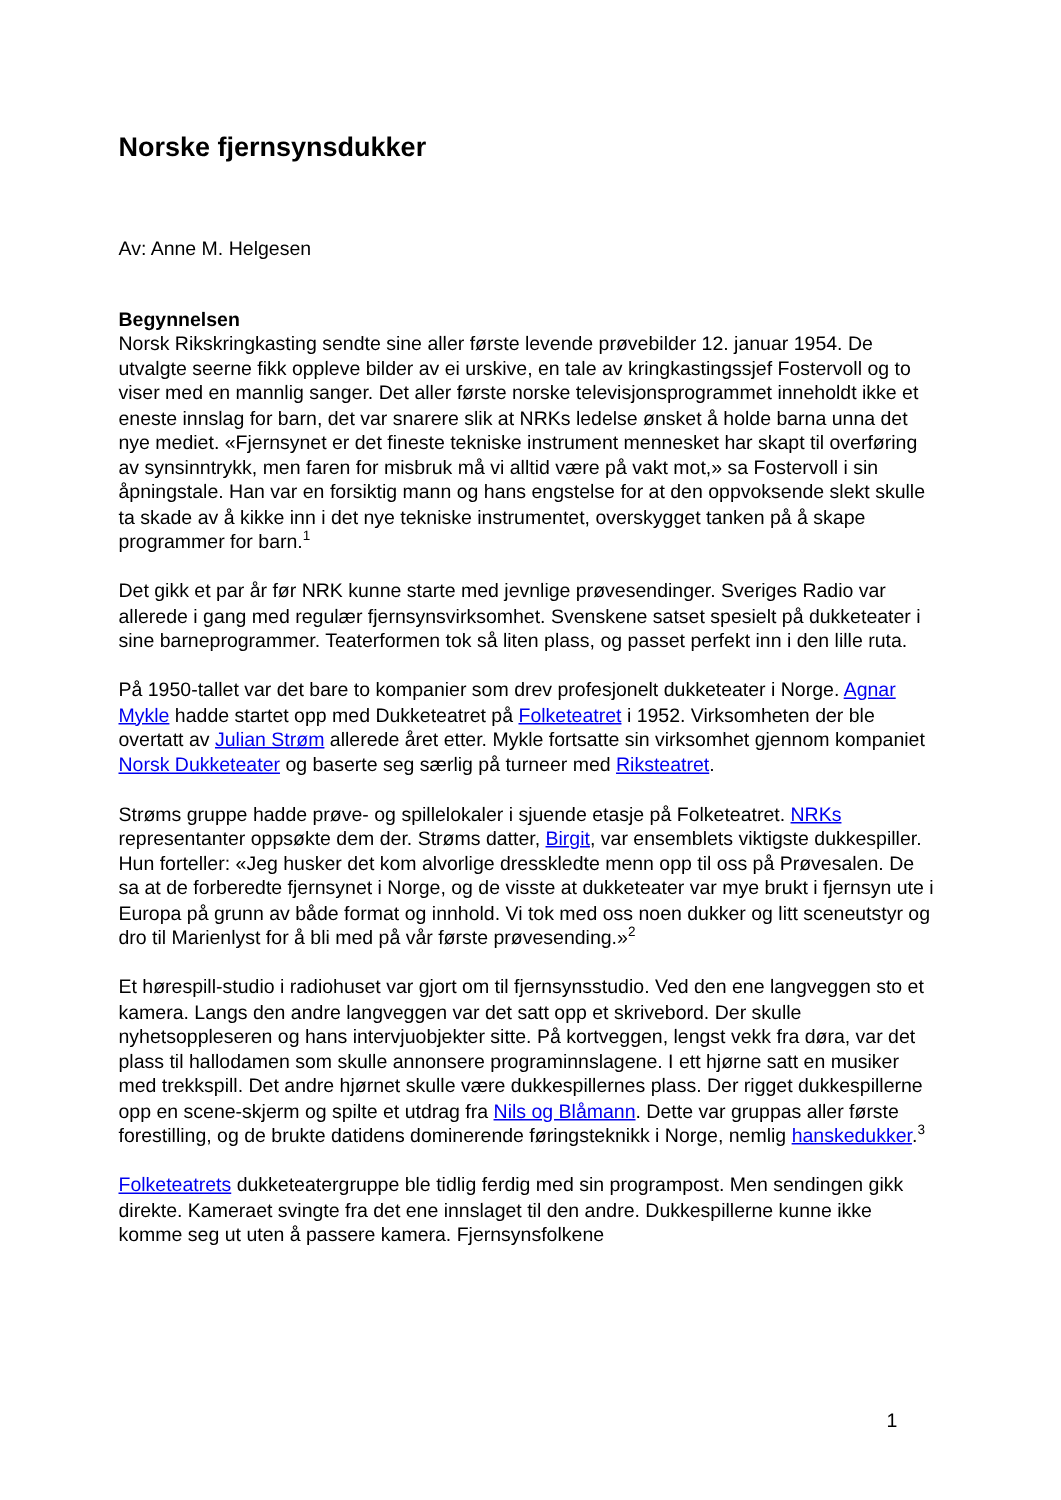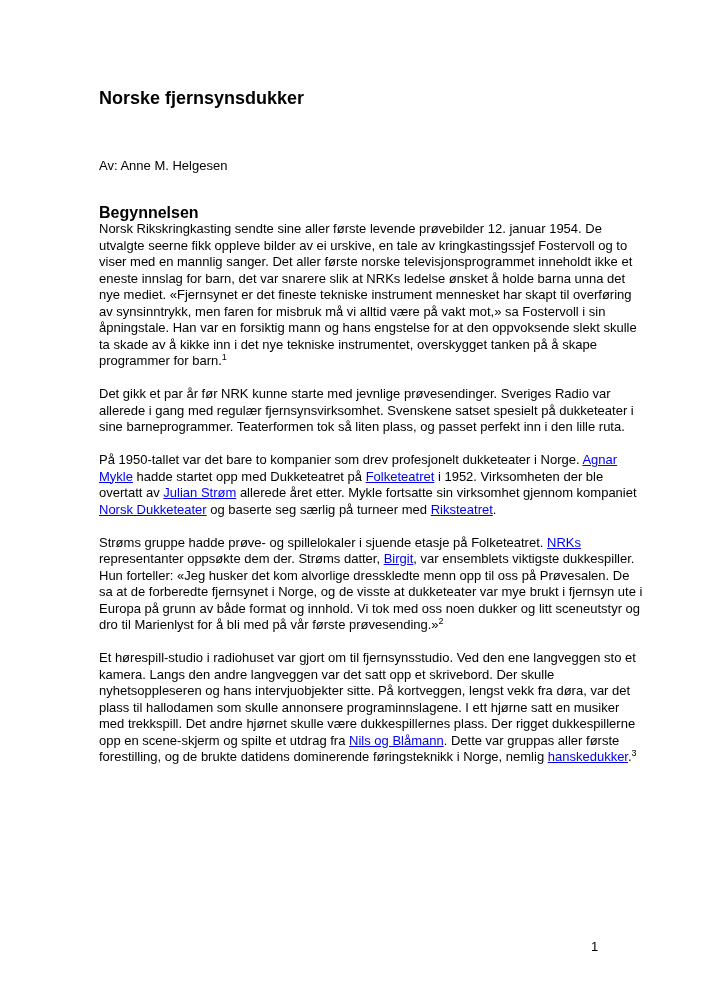--- a/index.html
+++ b/index.html
@@ -8,37 +8,37 @@
     height: 1000px;
     background: #ffffff;
     position: relative;
     overflow: hidden;
     font-family: "Liberation Sans", "DejaVu Sans", sans-serif;
     color: #000000;
     -webkit-font-smoothing: antialiased;
   }
   .content {
     position: absolute;
-    left: 99px;
+    left: 79px;
     top: 88px;
     width: 547px;
   }
   .doc-title {
     font-size: 18px;
     font-weight: bold;
     line-height: 21px;
     margin: 0 0 49px 0;
   }
   .byline {
     font-size: 13px;
     line-height: 16.5px;
     margin: 16px 0 30px 0;
   }
   .section-heading {
-    font-size: 16px;
+    font-size: 13px;
     font-weight: bold;
     line-height: 16.5px;
     margin: 0;
   }
   .para {
     font-size: 13px;
     line-height: 16.5px;
     margin: 0 0 16.5px 0;
   }
   .doc-link {
@@ -64,16 +64,17 @@
 <div class="content">
   <h1 class="doc-title">Norske fjernsynsdukker</h1>
   <p class="byline">Av: Anne M. Helgesen</p>
   <p class="section-heading">Begynnelsen</p>
   <div>
       <p class="para"><span>Norsk Rikskringkasting sendte sine aller første levende prøvebilder 12. januar 1954. De utvalgte seerne fikk oppleve bilder av ei urskive, en tale av kringkastingssjef Fostervoll og to viser med en mannlig sanger. Det aller første norske televisjonsprogrammet inneholdt ikke et eneste innslag for barn, det var snarere slik at NRKs ledelse ønsket å holde barna unna det nye mediet. «Fjernsynet er det fineste tekniske instrument mennesket har skapt til overføring av synsinntrykk, men faren for misbruk må vi alltid være på vakt mot,» sa Fostervoll i sin åpningstale. Han var en forsiktig mann og hans engstelse for at den oppvoksende slekt skulle ta skade av å kikke inn i det nye tekniske instrumentet, overskygget tanken på å skape programmer for barn.</span><sup class="footnote-ref">1</sup></p>
       <p class="para"><span>Det gikk et par år før NRK kunne starte med jevnlige prøvesendinger. Sveriges Radio var allerede i gang med regulær fjernsynsvirksomhet. Svenskene satset spesielt på dukketeater i sine barneprogrammer. Teaterformen tok så liten plass, og passet perfekt inn i den lille ruta.</span></p>
       <p class="para"><span>På 1950-tallet var det bare to kompanier som drev profesjonelt dukketeater i Norge. </span><a href="#" class="doc-link">Agnar Mykle</a><span> hadde startet opp med Dukketeatret på </span><a href="#" class="doc-link">Folketeatret</a><span> i 1952. Virksomheten der ble overtatt av </span><a href="#" class="doc-link">Julian Strøm</a><span> allerede året etter. Mykle fortsatte sin virksomhet gjennom kompaniet </span><a href="#" class="doc-link">Norsk Dukketeater</a><span> og baserte seg særlig på turneer med </span><a href="#" class="doc-link">Riksteatret</a><span>.</span></p>
       <p class="para"><span>Strøms gruppe hadde prøve- og spillelokaler i sjuende etasje på Folketeatret. </span><a href="#" class="doc-link">NRKs</a><span> representanter oppsøkte dem der. Strøms datter, </span><a href="#" class="doc-link">Birgit</a><span>, var ensemblets viktigste dukkespiller. Hun forteller: «Jeg husker det kom alvorlige dresskledte menn opp til oss på Prøvesalen. De sa at de forberedte fjernsynet i Norge, og de visste at dukketeater var mye brukt i fjernsyn ute i Europa på grunn av både format og innhold. Vi tok med oss noen dukker og litt sceneutstyr og dro til Marienlyst for å bli med på vår første prøvesending.»</span><sup class="footnote-ref">2</sup></p>
       <p class="para"><span>Et hørespill-studio i radiohuset var gjort om til fjernsynsstudio. Ved den ene langveggen sto et kamera. Langs den andre langveggen var det satt opp et skrivebord. Der skulle nyhetsoppleseren og hans intervjuobjekter sitte. På kortveggen, lengst vekk fra døra, var det plass til hallodamen som skulle annonsere programinnslagene. I ett hjørne satt en musiker med trekkspill. Det andre hjørnet skulle være dukkespillernes plass. Der rigget dukkespillerne opp en scene-skjerm og spilte et utdrag fra </span><a href="#" class="doc-link italic">Nils og Blåmann</a><span>. Dette var gruppas aller første forestilling, og de brukte datidens dominerende føringsteknikk i Norge, nemlig </span><a href="#" class="doc-link">hanskedukker</a><span>.</span><sup class="footnote-ref">3</sup></p>
+      <p class="para"><a href="#" class="doc-link">Folketeatrets</a><span> dukketeatergruppe ble tidlig ferdig med sin programpost. Men sendingen gikk direkte. Kameraet svingte fra det ene innslaget til den andre. Dukkespillerne kunne ikke komme seg ut uten å passere kamera. Fjernsynsfolkene</span></p>
     </div>
 </div>
 
 <div class="page-number">1</div>
 
 </body></html>

